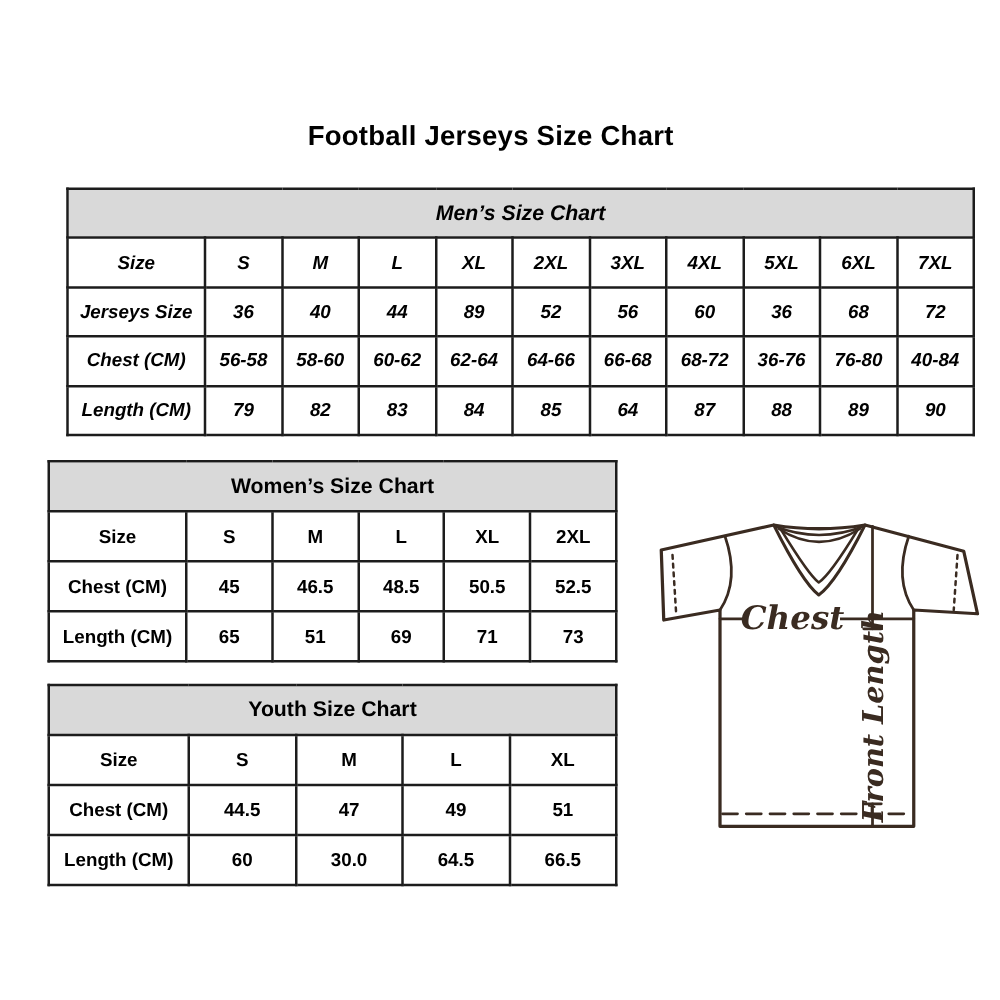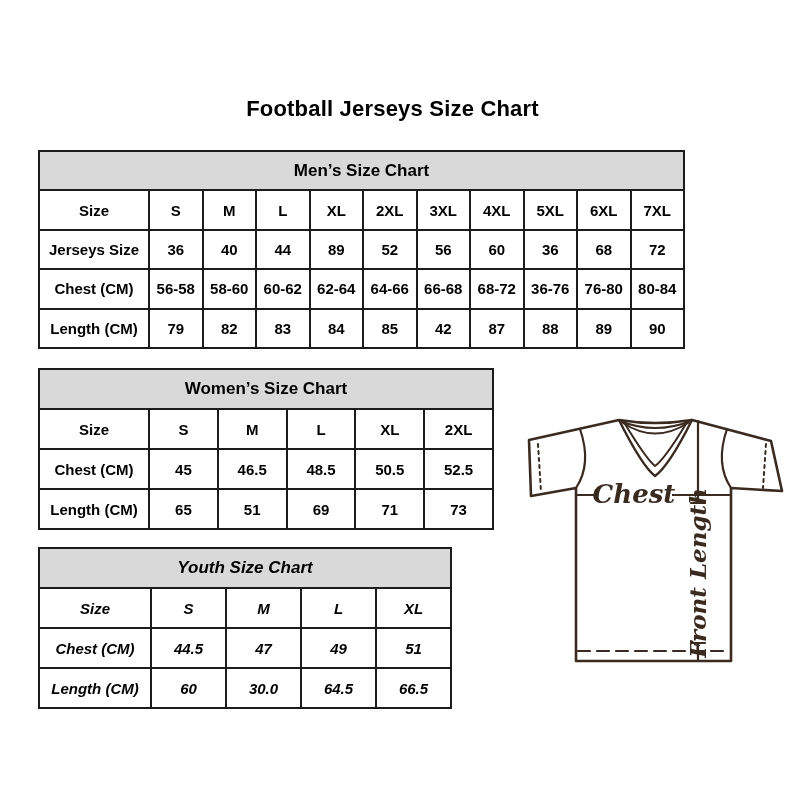--- a/index.html
+++ b/index.html
@@ -38,25 +38,25 @@
     font-weight: bold;
     font-size: 15px;
     padding: 0;
     overflow: hidden;
     white-space: nowrap;
   }
   table.size-table td.tbl-title {
     background: #d9d9d9;
     font-size: 17px;
   }
-  table.men   { left: 38px; top: 150px; width: 647px; }
+  table.men   { left: 53px; top: 150px; width: 727px; font-style: italic; }
   table.men tr { height: 39.4px; }
   table.women { left: 38px; top: 368px; width: 456px; }
   table.women tr { height: 40px; }
-  table.youth { left: 38px; top: 547px; width: 414px; font-style: italic; }
+  table.youth { left: 38px; top: 547px; width: 456px; }
   table.youth tr { height: 40px; }
 
   .jersey {
     position: absolute;
     left: 514px; top: 408px;
     width: 280px; height: 262px;
   }
   .jersey svg { display: block; width: 100%; height: 100%; }
   .sketch-text {
     font-family: "DejaVu Serif", serif;
@@ -120,30 +120,30 @@
           <td class="lbl">Chest (CM)</td>
           <td class="val">56-58</td>
           <td class="val">58-60</td>
           <td class="val">60-62</td>
           <td class="val">62-64</td>
           <td class="val">64-66</td>
           <td class="val">66-68</td>
           <td class="val">68-72</td>
           <td class="val">36-76</td>
           <td class="val">76-80</td>
-          <td class="val">80-84</td>
+          <td class="val">40-84</td>
         </tr>
         <tr>
           <td class="lbl">Length (CM)</td>
           <td class="val">79</td>
           <td class="val">82</td>
           <td class="val">83</td>
           <td class="val">84</td>
           <td class="val">85</td>
-          <td class="val">42</td>
+          <td class="val">64</td>
           <td class="val">87</td>
           <td class="val">88</td>
           <td class="val">89</td>
           <td class="val">90</td>
         </tr>
       </tbody>
     </table>
 
   <table class="size-table women">
       <colgroup>

